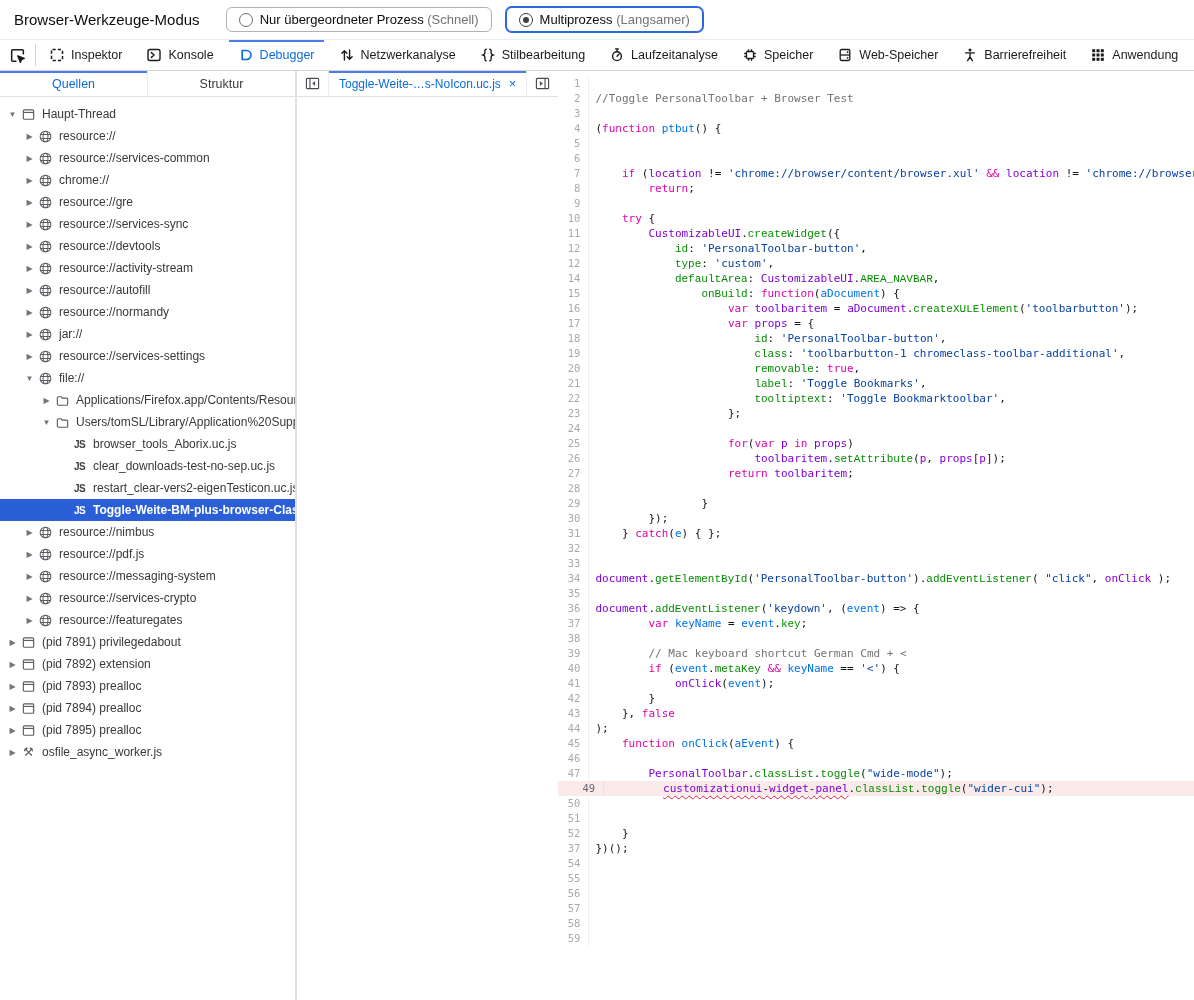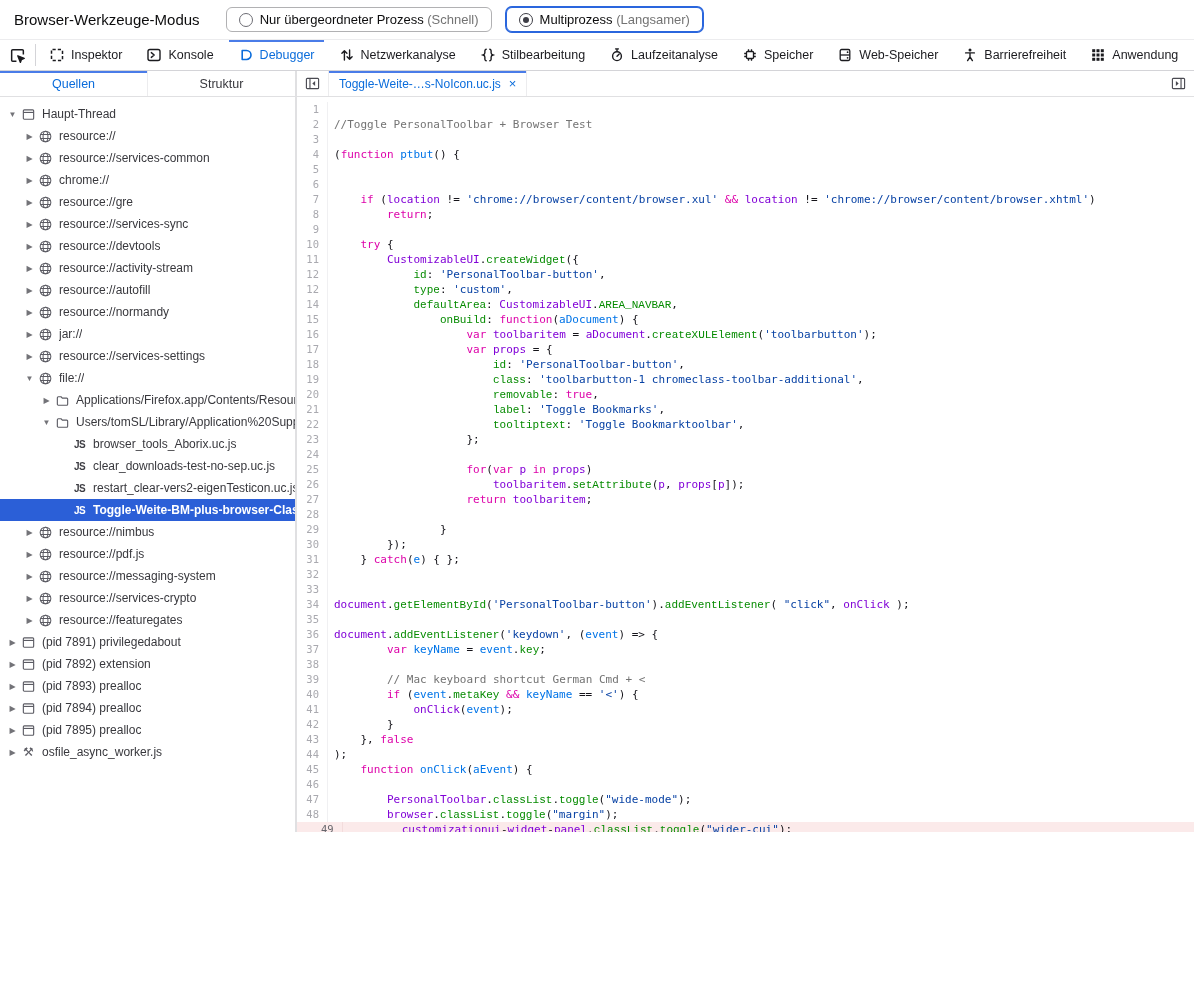--- a/index.html
+++ b/index.html
@@ -1,18 +1,18 @@
 <!DOCTYPE html>
 <html><head>
 <meta charset="utf-8">
 <style>
   * { margin:0; padding:0; box-sizing:border-box; }
   html,body { background:#fff; }
   body { font-family:"Liberation Sans", sans-serif; color:#0c0c0d; }
-  .app { position:relative; width:1194px; height:832px; background:#0f172a; overflow:hidden; }
+  .app { position:relative; width:1194px; height:1000px; background:#0f172a; overflow:hidden; }
 
   
   .mode-bar { height:40px; display:flex; align-items:center; padding-left:14px; background:#fff; border-bottom:1px solid #ececee; }
   .mode-title { font-size:15px; color:#0c0c0d; margin-right:26px; }
   .mode-opts { display:flex; gap:14px; }
   .mode-opt { display:flex; align-items:center; gap:7px; background:#fff; border:1px solid #b1b1b3; border-radius:6px; padding:4px 12px; font-size:13px; cursor:default; }
   .mode-opt.selected { border-color:#2a66dd; box-shadow:0 0 0 1px #2a66dd;align-items:flex-end; }
   .radio { width:14px; height:14px; border:1.6px solid #6d6d74; border-radius:50%; position:relative; background:#fff; flex:0 0 auto; }
   .mode-opt.selected .radio { border-color:#3e3e46; }
   .mode-opt.selected .radio::after { content:""; position:absolute; left:50%; top:50%; width:6px; height:6px; margin:-3px 0 0 -3px; border-radius:50%; background:#3e3e46; }
@@ -41,21 +41,21 @@
   .tree-row .twisty { width:13px; text-align:center; font-size:8px; color:#737378; flex:0 0 auto; }
   .tree-row .t-icon { width:15px; height:15px; margin:0 6px 0 2px; color:#5b5b63; flex:0 0 auto; display:inline-flex; align-items:center; justify-content:center; }
   .tree-row .t-icon svg { width:15px; height:15px; }
   .t-icon.js-badge { font-weight:bold; font-size:10px; color:#3e3e44; letter-spacing:-0.5px; }
   .t-icon.worker-glyph { font-size:12px; color:#5b5b63; }
   .tree-row .t-label { overflow:hidden; }
   .tree-row.selected { background:#2b5fd7; color:#fff; font-weight:bold; }
   .tree-row.selected .twisty, .tree-row.selected .t-icon, .tree-row.selected .t-icon.js-badge { color:#fff; }
 
   
-  .editor { flex:1; display:flex; flex-direction:column; background:#fff; min-width:0; }
+  .editor { flex:1; display:flex; flex-direction:row; background:#fff; min-width:0; }
   .editor-tabbar { height:26px; display:flex; align-items:stretch; border-bottom:1px solid #e0e0e2; flex:0 0 auto; }
   .icon-btn { width:31px; display:flex; align-items:center; justify-content:center; background:none; border:none; color:#4a4a52; }
   .icon-btn svg { width:15px; height:15px; }
   .file-tab { display:flex; align-items:center; gap:8px; padding:0 10px; font-size:12px; color:#0a6cdb; box-shadow:inset 0 2px 0 #4a7ce8; border-left:1px solid #ececee; border-right:1px solid #ececee; }
   .file-tab .close { font-size:13px; color:#0a6cdb; cursor:default; }
   .tabbar-spacer { flex:1; }
 
   .code { flex:1; overflow:hidden; padding-top:5px; font-family:"DejaVu Sans Mono", monospace; font-size:11px; line-height:15px; }
   .code-line { display:flex; height:15px; white-space:pre; }
   .code-line .gutter { flex:0 0 31px; text-align:right; padding-right:8px; color:#a9a9af; font-size:10.5px; border-right:1px solid #f0f0f2; }
@@ -563,21 +563,20 @@
           <div class="code-line"><span class="gutter">38</span><span class="line-text"></span></div>
           <div class="code-line"><span class="gutter">39</span><span class="line-text"><span class="tk-p">        </span><span class="tk-c">// Mac keyboard shortcut German Cmd + &lt;</span></span></div>
           <div class="code-line"><span class="gutter">40</span><span class="line-text"><span class="tk-p">        </span><span class="tk-k">if</span><span class="tk-p"> (</span><span class="tk-b">event</span><span class="tk-p">.</span><span class="tk-g">metaKey</span><span class="tk-p"> </span><span class="tk-k">&amp;&amp;</span><span class="tk-p"> </span><span class="tk-b">keyName</span><span class="tk-p"> == </span><span class="tk-s">'&lt;'</span><span class="tk-p">) {</span></span></div>
           <div class="code-line"><span class="gutter">41</span><span class="line-text"><span class="tk-p">            </span><span class="tk-v">onClick</span><span class="tk-p">(</span><span class="tk-b">event</span><span class="tk-p">);</span></span></div>
           <div class="code-line"><span class="gutter">42</span><span class="line-text"><span class="tk-p">        }</span></span></div>
           <div class="code-line"><span class="gutter">43</span><span class="line-text"><span class="tk-p">    }, </span><span class="tk-k">false</span></span></div>
           <div class="code-line"><span class="gutter">44</span><span class="line-text"><span class="tk-p">);</span></span></div>
           <div class="code-line"><span class="gutter">45</span><span class="line-text"><span class="tk-p">    </span><span class="tk-k">function</span><span class="tk-p"> </span><span class="tk-b">onClick</span><span class="tk-p">(</span><span class="tk-b">aEvent</span><span class="tk-p">) {</span></span></div>
           <div class="code-line"><span class="gutter">46</span><span class="line-text"></span></div>
           <div class="code-line"><span class="gutter">47</span><span class="line-text"><span class="tk-p">        </span><span class="tk-v">PersonalToolbar</span><span class="tk-p">.</span><span class="tk-g">classList</span><span class="tk-p">.</span><span class="tk-g">toggle</span><span class="tk-p">(</span><span class="tk-s">"wide-mode"</span><span class="tk-p">);</span></span></div>
-          <div class="code-line"><span class="gutter">48</span><span class="line-text"><span class="tk-p">        </span><span class="tk-v">browser</span><span class="tk-p">.</span><span class="tk-g">classList</span><span class="tk-p">.</span><span class="tk-g">toggle</span><span class="tk-p">(</span><span class="tk-s">"margin"</span><span class="tk-p">);</span></span></div>
           <div class="code-line hl"><span class="gutter">49</span><span class="line-text"><span class="tk-p">        </span><span class="tk-v tk-u">customizationui</span><span class="tk-p tk-u">-</span><span class="tk-v tk-u">widget</span><span class="tk-p tk-u">-</span><span class="tk-v tk-u">panel</span><span class="tk-p">.</span><span class="tk-g">classList</span><span class="tk-p">.</span><span class="tk-g">toggle</span><span class="tk-p">(</span><span class="tk-s">"wider-cui"</span><span class="tk-p">);</span></span></div>
           <div class="code-line"><span class="gutter">50</span><span class="line-text"></span></div>
           <div class="code-line"><span class="gutter">51</span><span class="line-text"></span></div>
           <div class="code-line"><span class="gutter">52</span><span class="line-text"><span class="tk-p">    }</span></span></div>
           <div class="code-line"><span class="gutter">37</span><span class="line-text"><span class="tk-p">})();</span></span></div>
           <div class="code-line"><span class="gutter">54</span><span class="line-text"></span></div>
           <div class="code-line"><span class="gutter">55</span><span class="line-text"></span></div>
           <div class="code-line"><span class="gutter">56</span><span class="line-text"></span></div>
           <div class="code-line"><span class="gutter">57</span><span class="line-text"></span></div>
           <div class="code-line"><span class="gutter">58</span><span class="line-text"></span></div>

